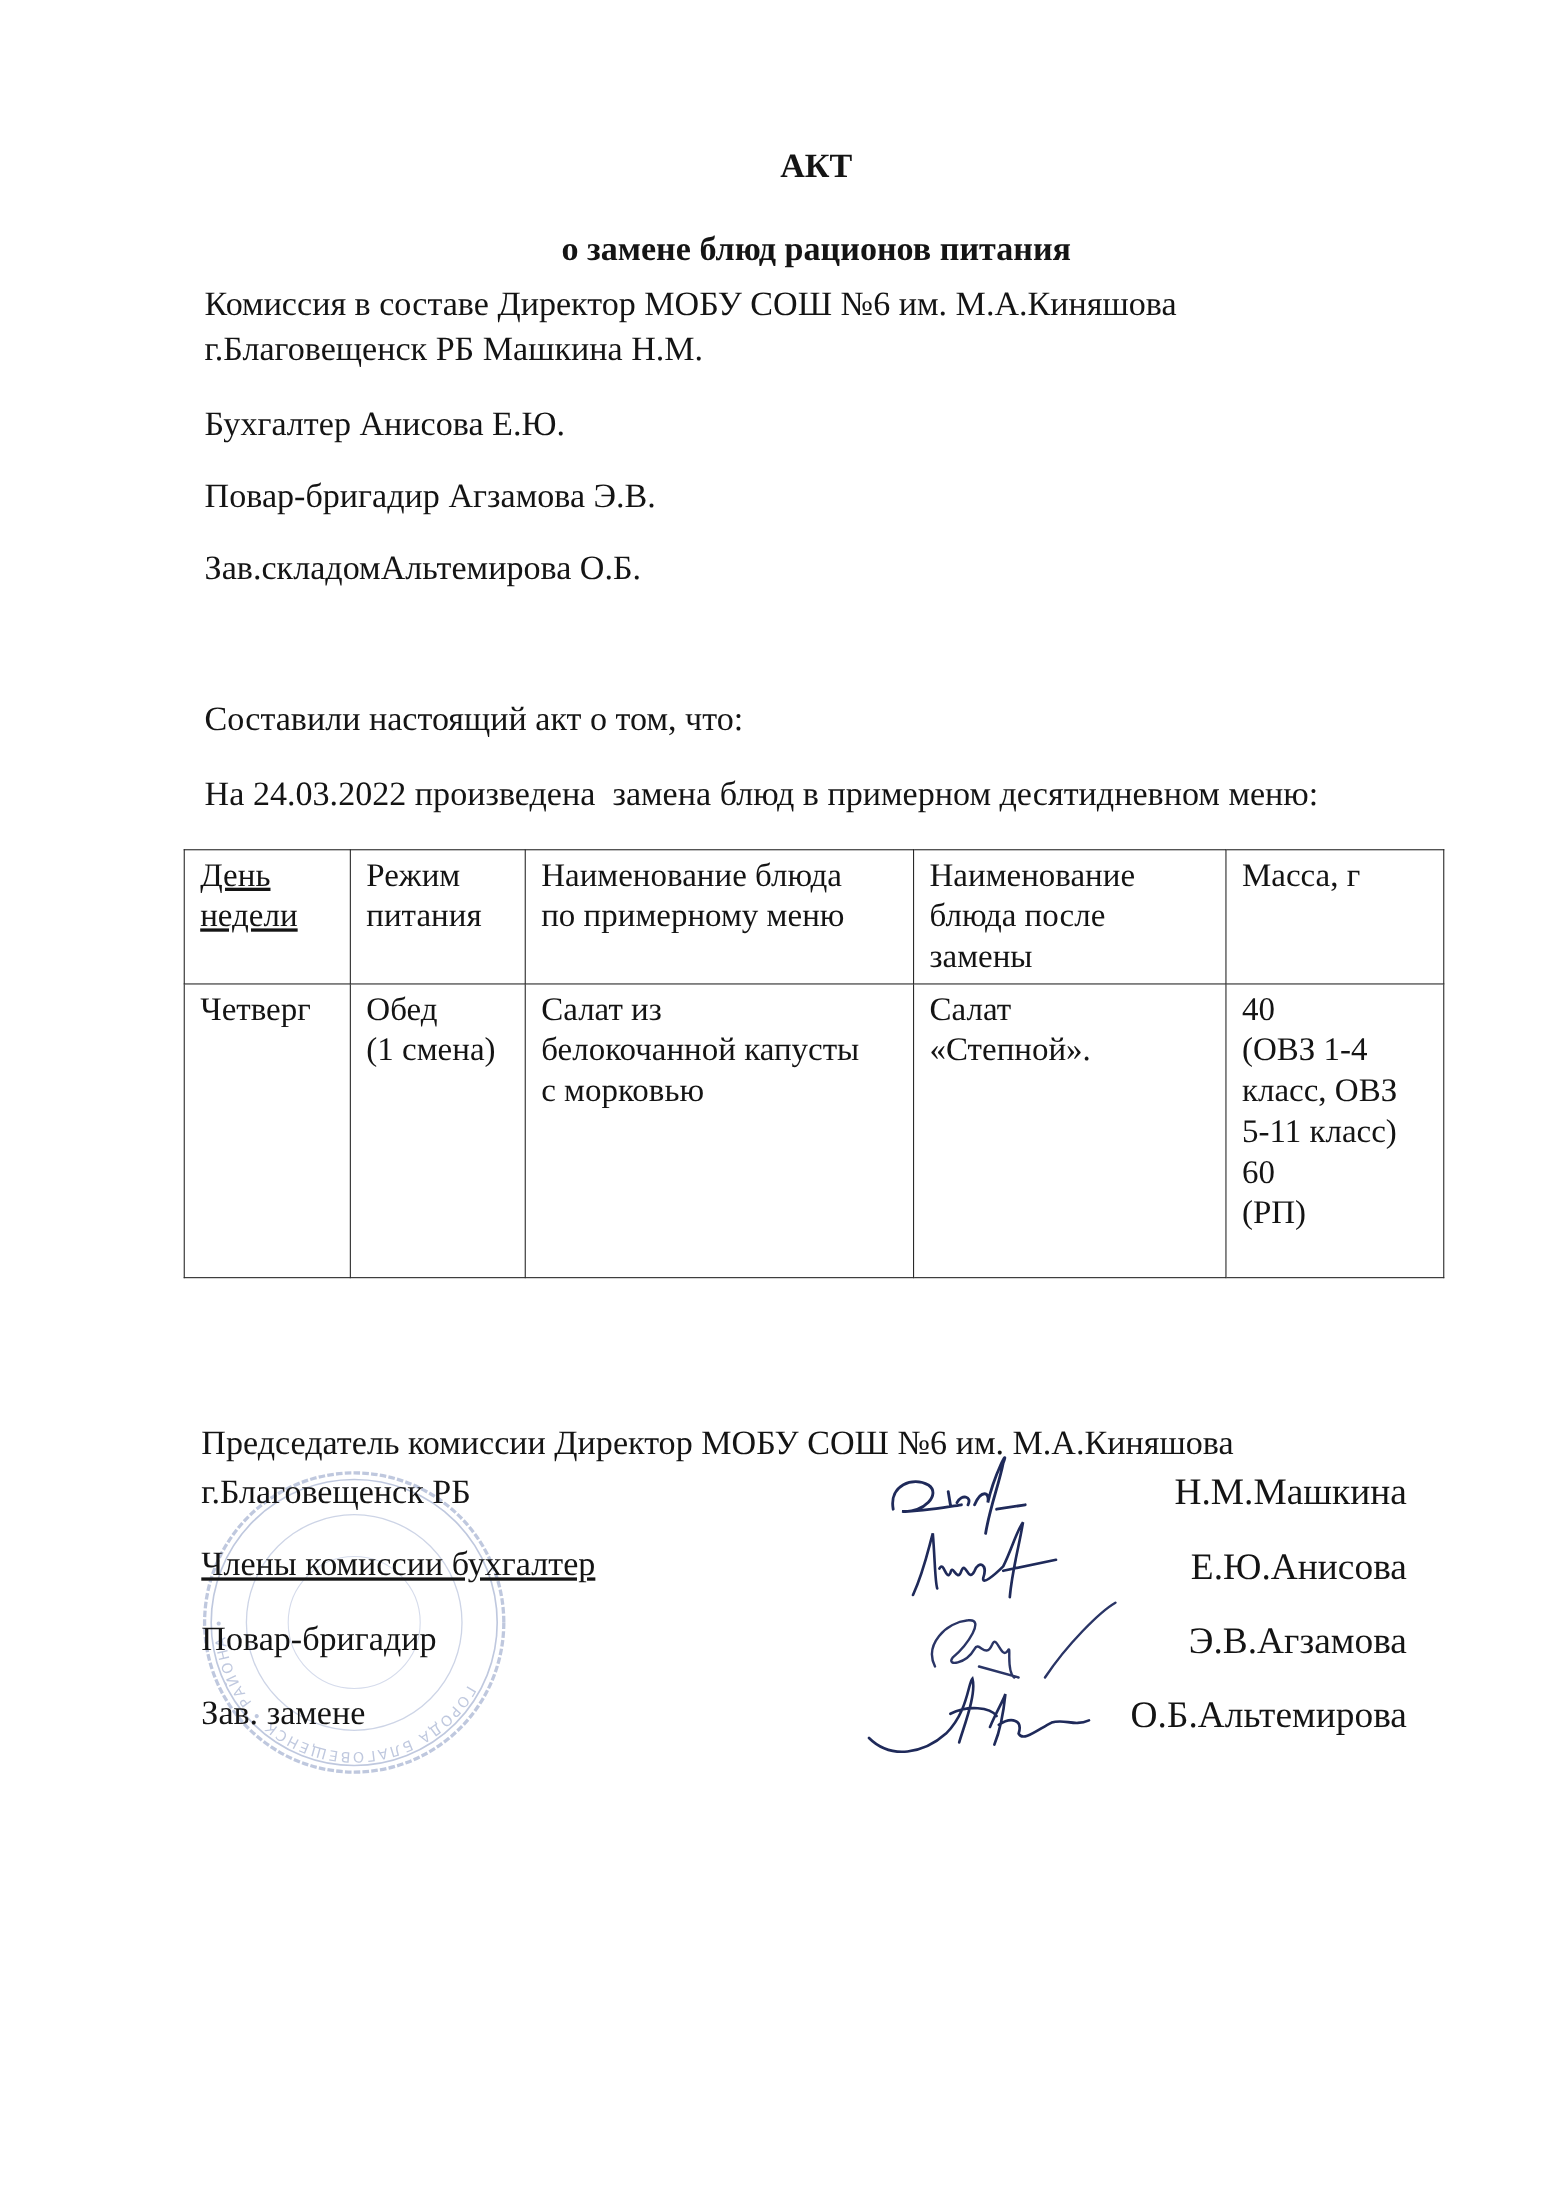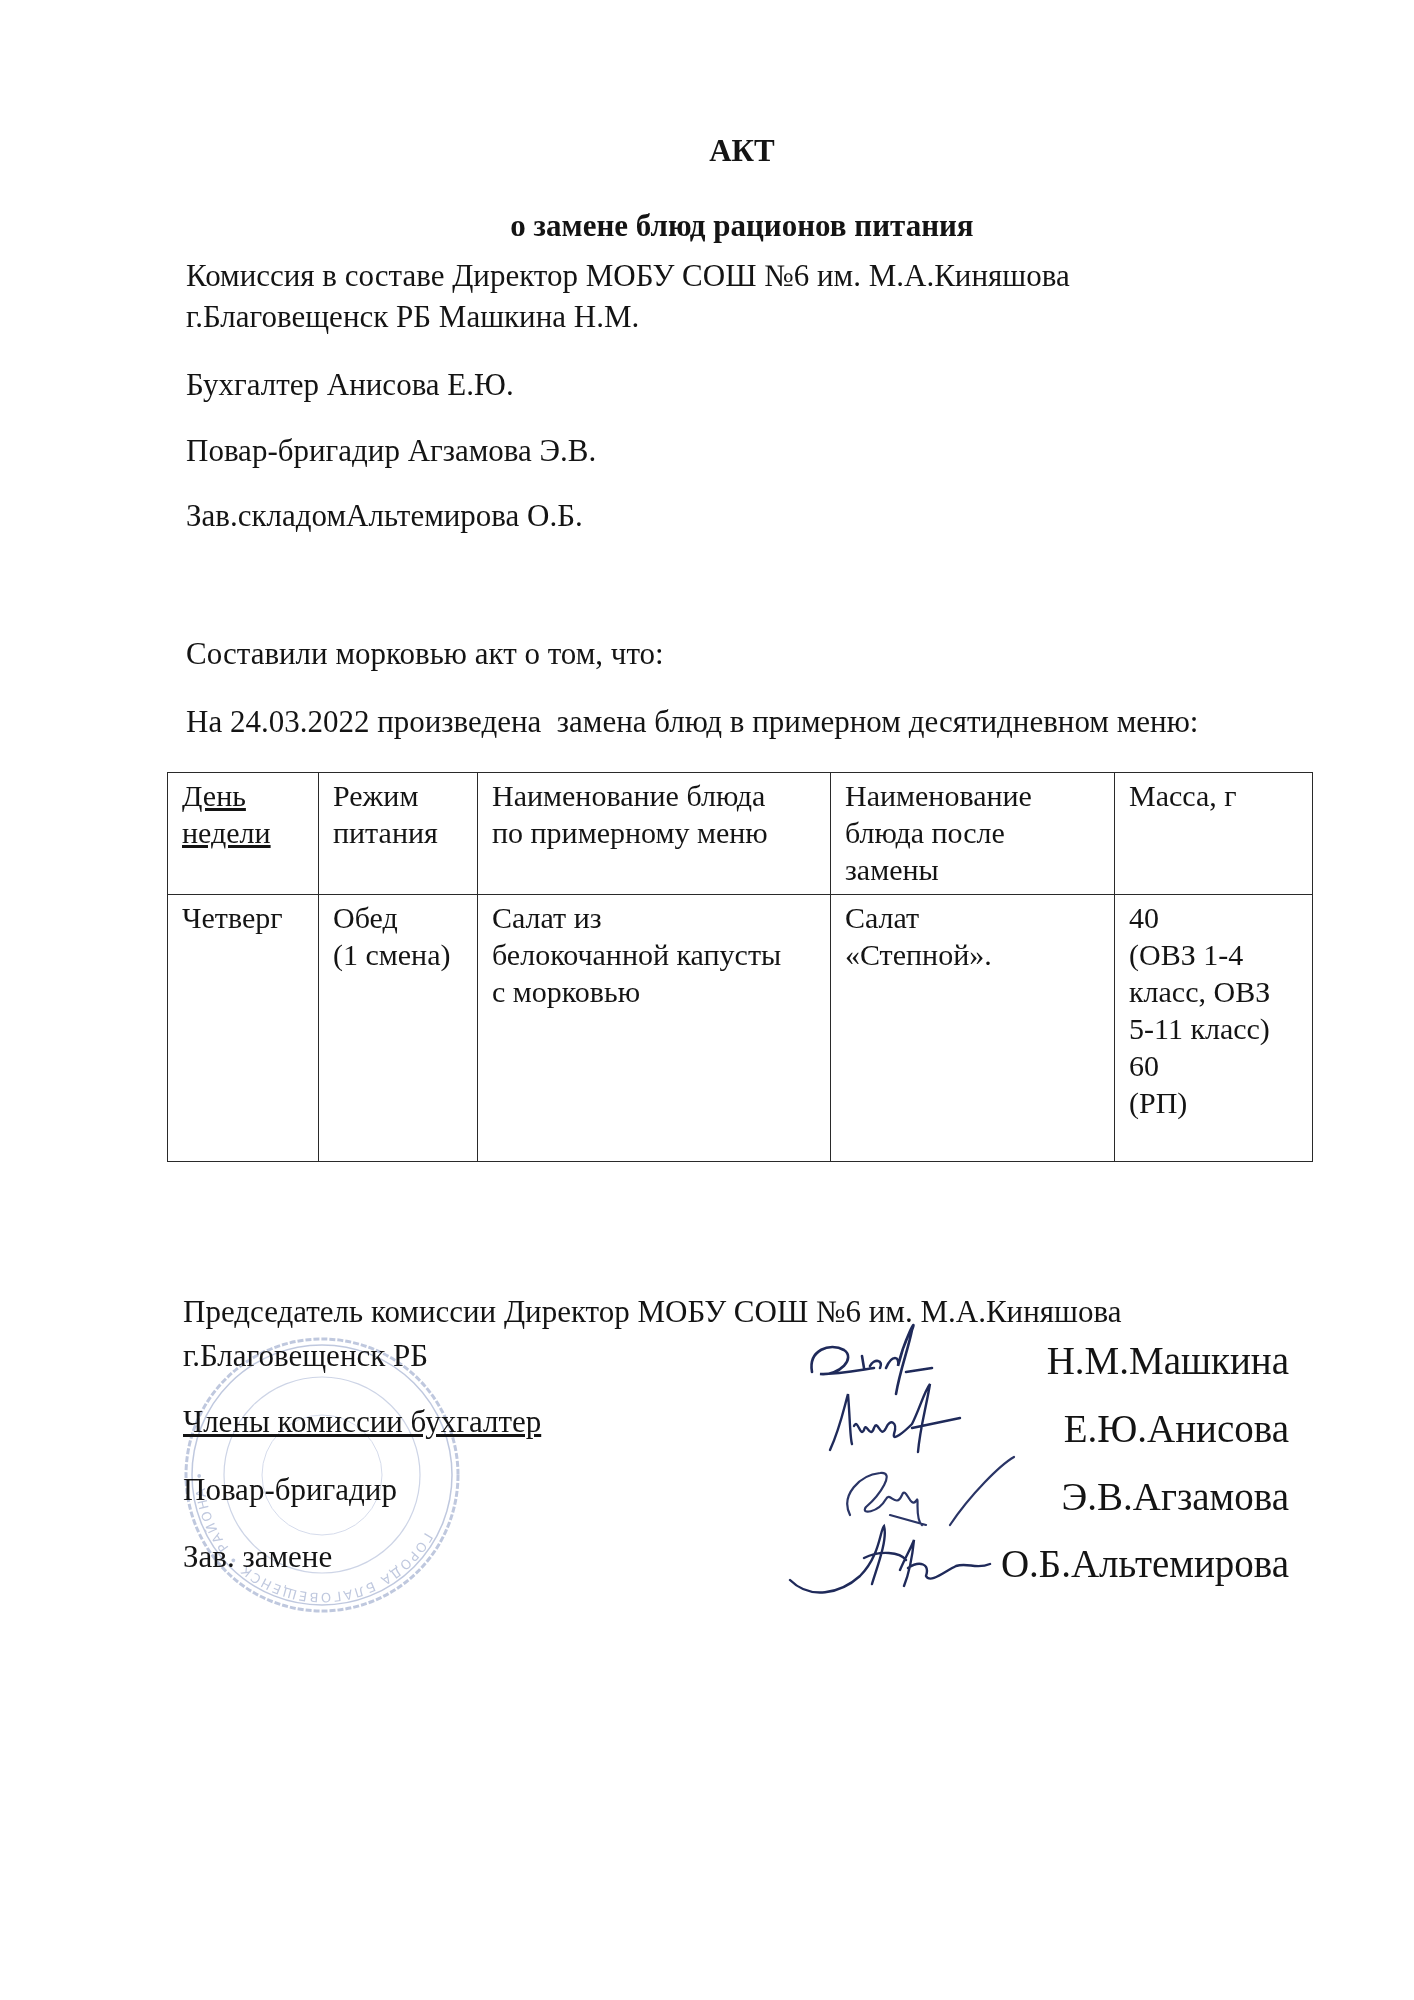--- a/index.html
+++ b/index.html
@@ -8,37 +8,37 @@
     .abs { position: absolute; white-space: nowrap; }
     .title { font-weight: bold; font-size: 31px; left: 0; width: 1484px; text-align: center; }
     .body-text { font-size: 31px; left: 186px; }
     table.menu { position: absolute; left: 167px; top: 772px; border-collapse: collapse;
                  font-size: 30px; line-height: 37px; }
     table.menu td { border: 1.6px solid #2a2a2a; vertical-align: top; padding: 4px 10px 6px 14px;
                     white-space: pre-line; }
     table.menu tr.head td { height: 104px; }
     table.menu tr.body td { height: 256px; }
     .sig-label { font-size: 31px; left: 183px; }
-    .sig-name { font-size: 39px; right: 125px; text-align: left; }
+    .sig-name { font-size: 34px; right: 135px; text-align: left; }
     .stamp { position: absolute; left: 182px; top: 1335px; width: 280px; height: 280px; opacity: 0.55; }
     .signature { position: absolute; }
   </style>
 </head>
 <body>
 
 <div class="abs title" style="top:133px;">АКТ</div>
 <div class="abs title" style="top:208px;">о замене блюд рационов питания</div>
 
 <div class="abs body-text" style="top:258px;">Комиссия в составе Директор МОБУ СОШ №6 им. М.А.Киняшова</div>
 <div class="abs body-text" style="top:299px;">г.Благовещенск РБ Машкина Н.М.</div>
 <div class="abs body-text" style="top:367px;">Бухгалтер Анисова Е.Ю.</div>
 <div class="abs body-text" style="top:433px;">Повар-бригадир Агзамова Э.В.</div>
 <div class="abs body-text" style="top:498px;">Зав.складомАльтемирова О.Б.</div>
 
-<div class="abs body-text" style="top:636px;">Составили морковью акт о том, что:</div>
+<div class="abs body-text" style="top:636px;">Составили настоящий акт о том, что:</div>
 <div class="abs body-text" style="top:704px; white-space: pre;">На 24.03.2022 произведена  замена блюд в примерном десятидневном меню:</div>
 
 <table class="menu">
   <tbody>
       <tr class="head">
     <td style="width:126px;text-decoration:underline;">День
 недели</td>
     <td style="width:134px;">Режим
 питания</td>
     <td style="width:328px;">Наименование блюда

